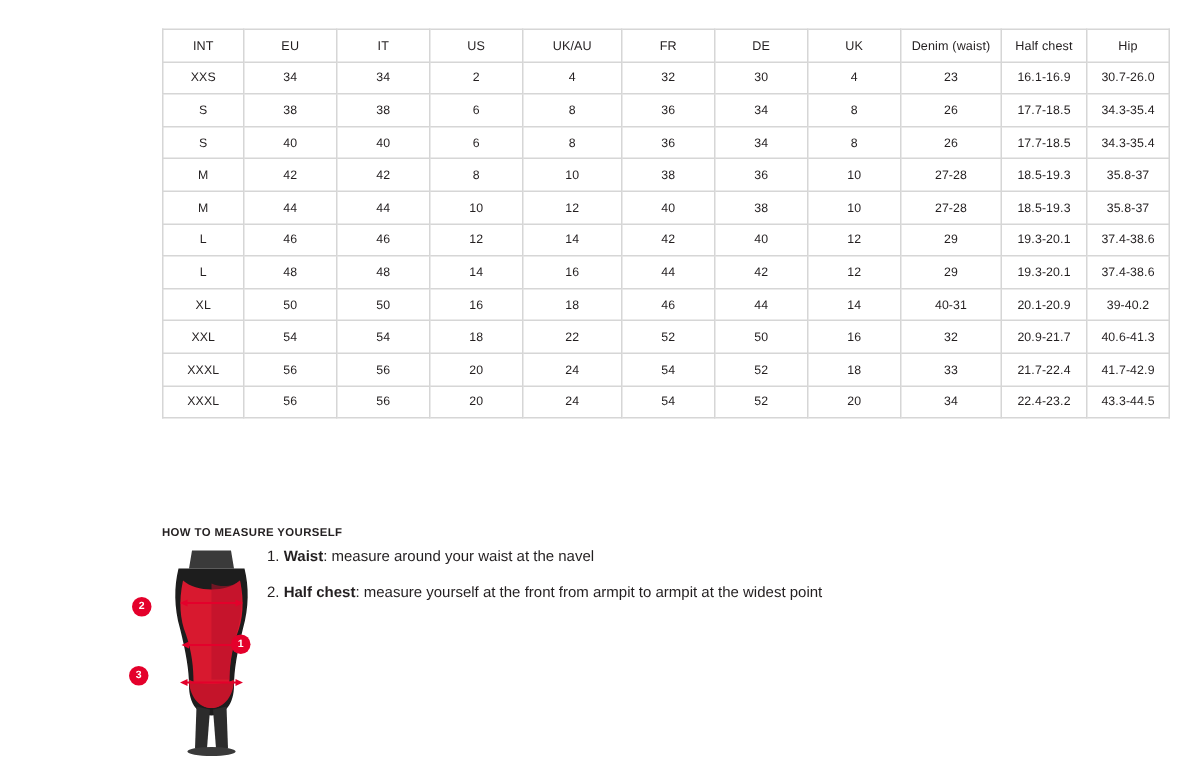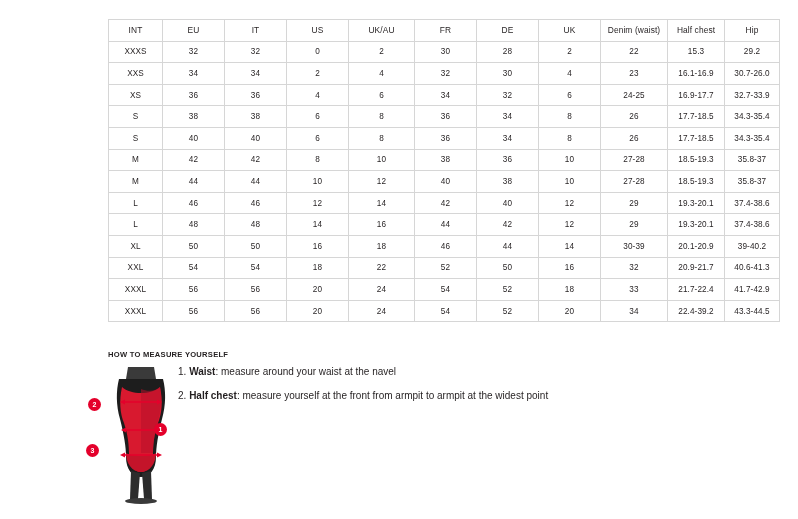--- a/index.html
+++ b/index.html
@@ -139,57 +139,31 @@
           <th>FR</th>
           <th>DE</th>
           <th>UK</th>
           <th>Denim (waist)</th>
           <th>Half chest</th>
           <th>Hip</th>
         </tr>
       </thead>
       <tbody>
         <tr>
-          <td>XXXS</td>
-          <td>32</td>
-          <td>32</td>
-          <td>0</td>
-          <td>2</td>
-          <td>30</td>
-          <td>28</td>
-          <td>2</td>
-          <td>22</td>
-          <td>15.3</td>
-          <td>29.2</td>
-        </tr>
-        <tr>
           <td>XXS</td>
           <td>34</td>
           <td>34</td>
           <td>2</td>
           <td>4</td>
           <td>32</td>
           <td>30</td>
           <td>4</td>
           <td>23</td>
           <td>16.1-16.9</td>
           <td>30.7-26.0</td>
-        </tr>
-        <tr>
-          <td>XS</td>
-          <td>36</td>
-          <td>36</td>
-          <td>4</td>
-          <td>6</td>
-          <td>34</td>
-          <td>32</td>
-          <td>6</td>
-          <td>24-25</td>
-          <td>16.9-17.7</td>
-          <td>32.7-33.9</td>
         </tr>
         <tr>
           <td>S</td>
           <td>38</td>
           <td>38</td>
           <td>6</td>
           <td>8</td>
           <td>36</td>
           <td>34</td>
           <td>8</td>
@@ -264,21 +238,21 @@
         </tr>
         <tr>
           <td>XL</td>
           <td>50</td>
           <td>50</td>
           <td>16</td>
           <td>18</td>
           <td>46</td>
           <td>44</td>
           <td>14</td>
-          <td>30-39</td>
+          <td>40-31</td>
           <td>20.1-20.9</td>
           <td>39-40.2</td>
         </tr>
         <tr>
           <td>XXL</td>
           <td>54</td>
           <td>54</td>
           <td>18</td>
           <td>22</td>
           <td>52</td>
@@ -304,21 +278,21 @@
         <tr>
           <td>XXXL</td>
           <td>56</td>
           <td>56</td>
           <td>20</td>
           <td>24</td>
           <td>54</td>
           <td>52</td>
           <td>20</td>
           <td>34</td>
-          <td>22.4-39.2</td>
+          <td>22.4-23.2</td>
           <td>43.3-44.5</td>
         </tr>
       </tbody>
     </table>
   </div>
 
   <div class="howto-title">HOW TO MEASURE YOURSELF</div>
 
   <div class="figure">
     <svg width="110" height="140" viewBox="0 0 110 140" xmlns="http://www.w3.org/2000/svg">

